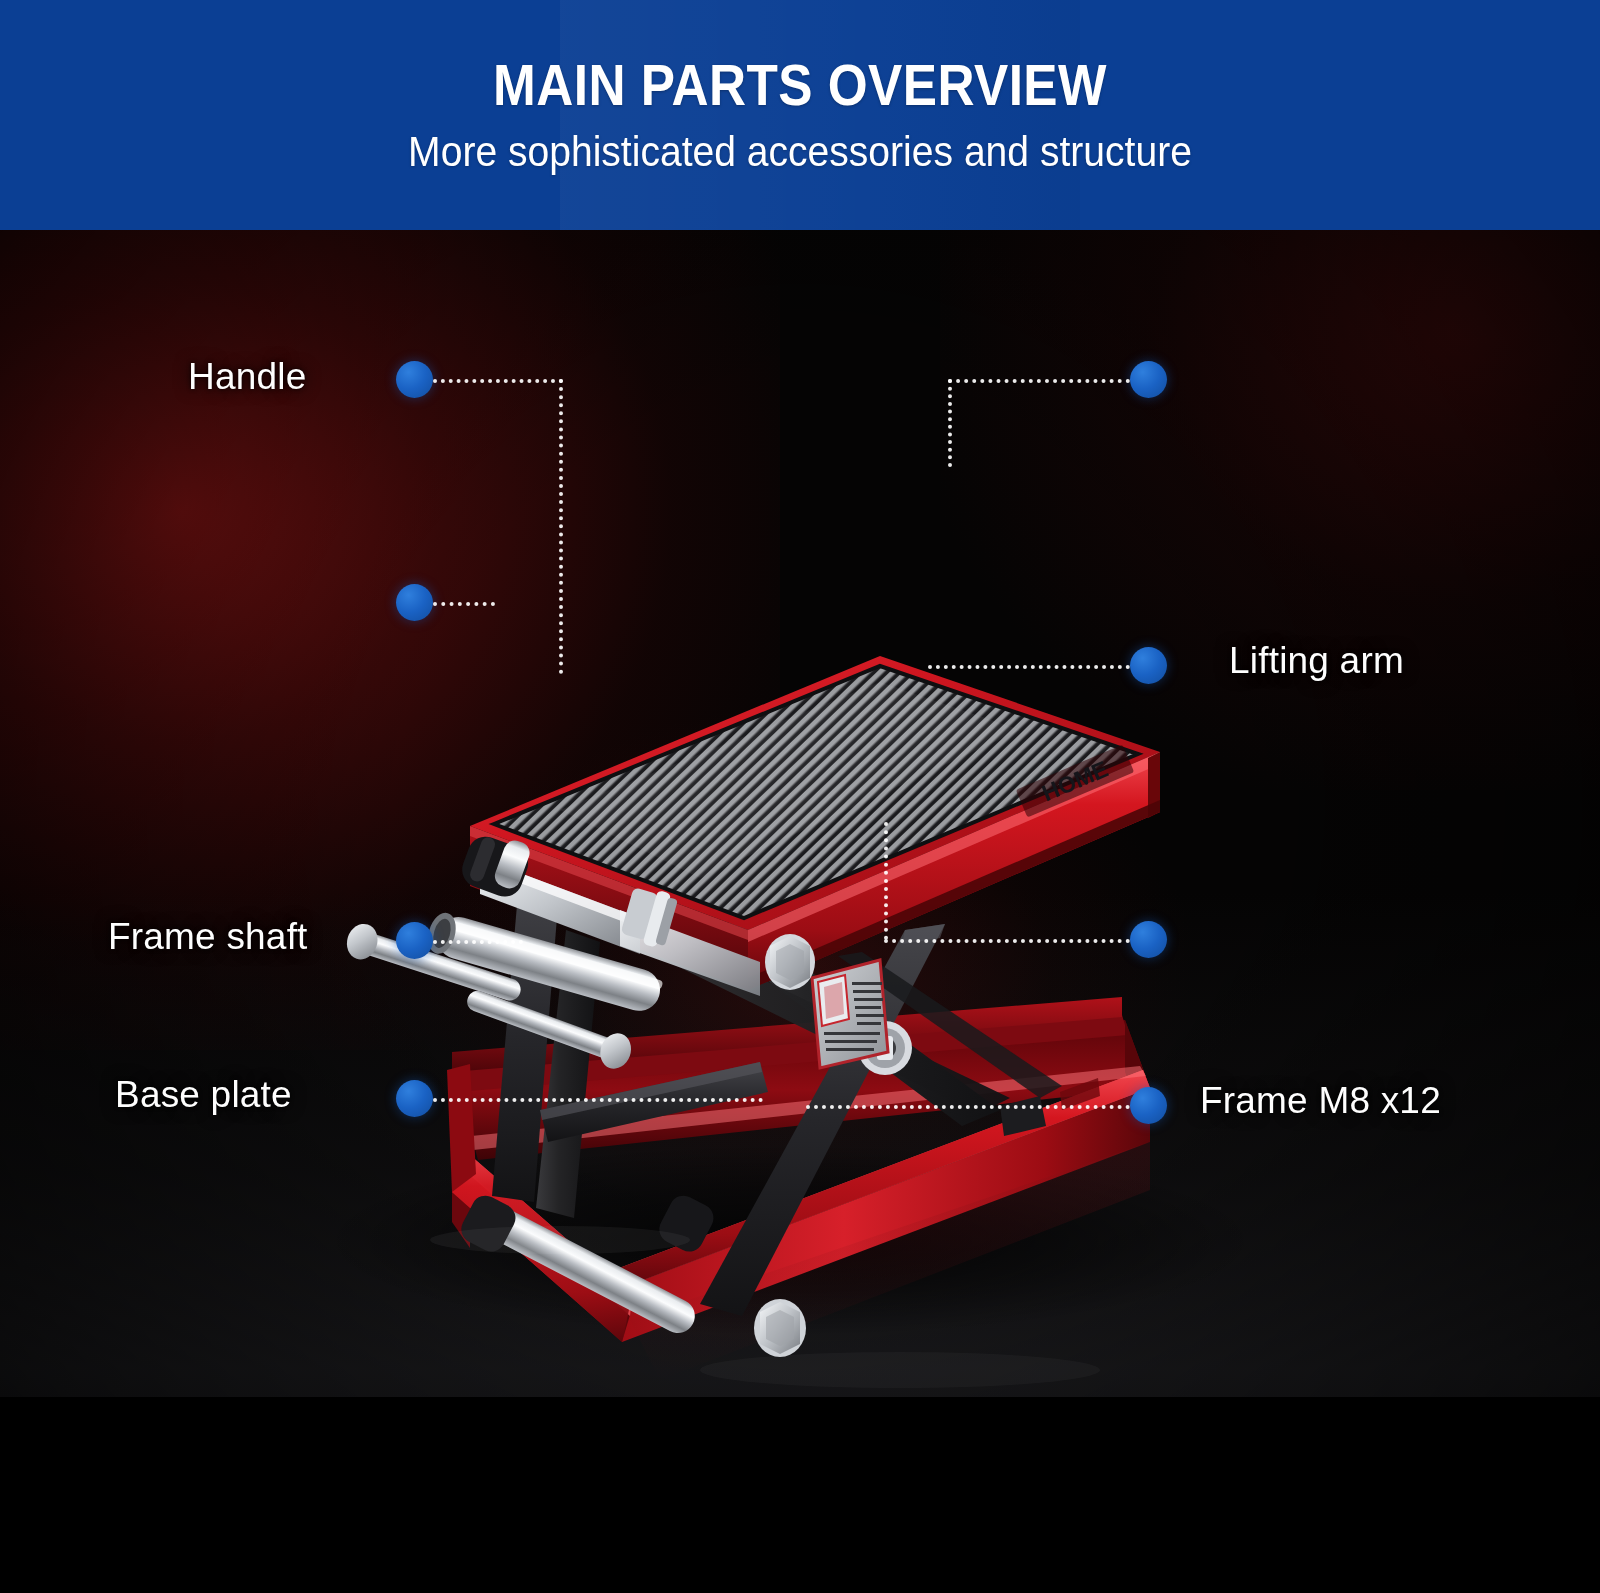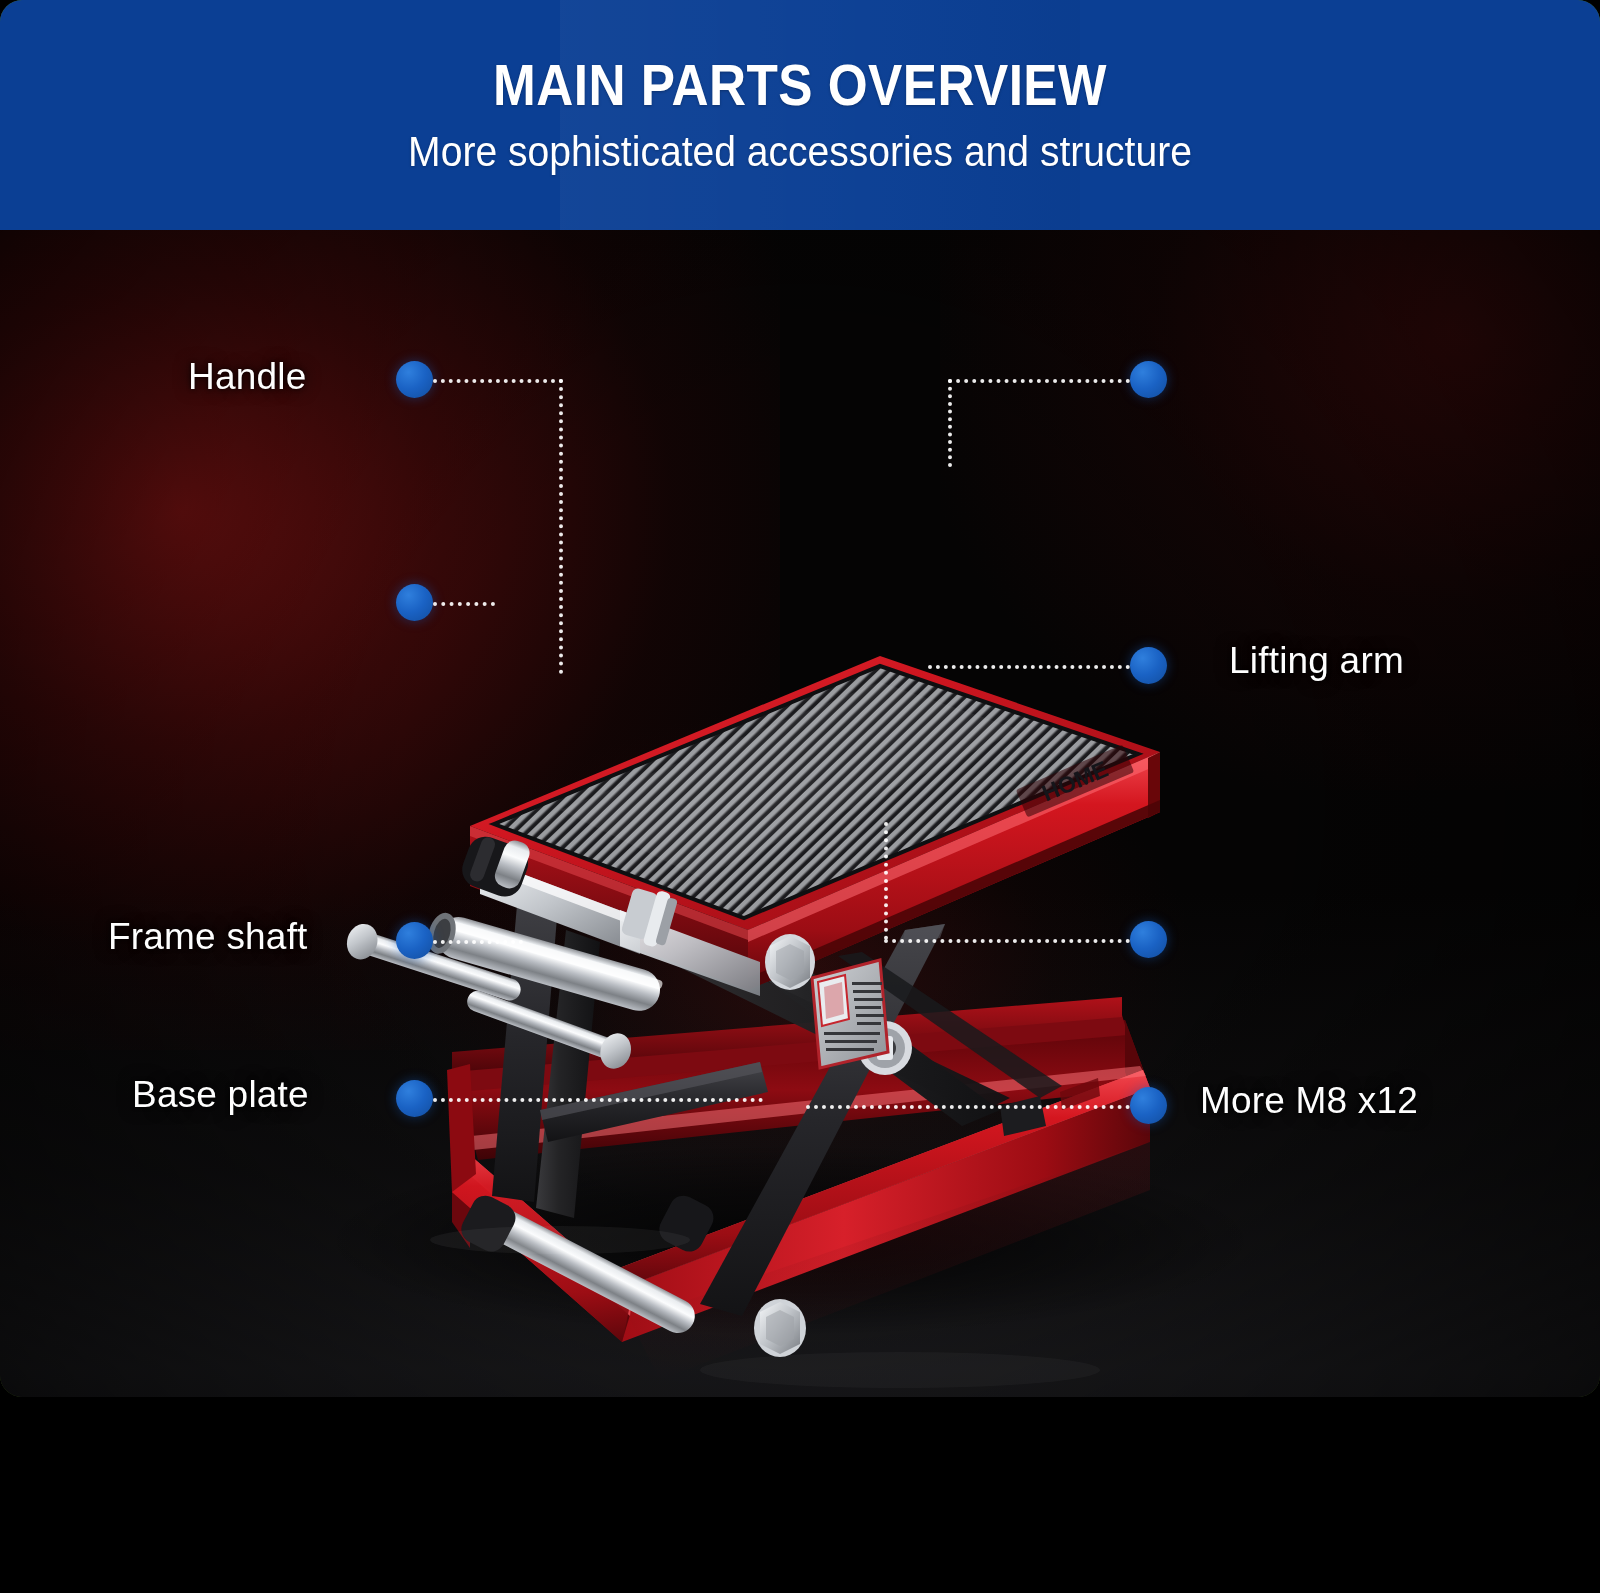--- a/index.html
+++ b/index.html
@@ -4,21 +4,20 @@
 <style>
   * { margin:0; padding:0; box-sizing:border-box; }
   html, body { background:#000; }
   body { font-family:"Liberation Sans", sans-serif; }
 
   #stage {
     position:relative;
     width:1600px; height:1397px;
     overflow:hidden;
     background:#4d7c0f;
-    border-radius:22px;
   }
 
   
   #header {
     position:absolute; left:0; top:0;
     width:1600px; height:230px;
     background:#0b3f94;
     overflow:hidden;
   }
   #header .hdr-sheen {
@@ -397,37 +396,37 @@
     <div class="lead" style="left:433px; top:149px; width:130px;"></div>
     <div class="lead-v" style="left:559px; top:149px; height:295px;"></div>
 
     <div class="dot" style="left:396px; top:354px;"></div>
     <div class="lead" style="left:433px; top:372px; width:62px;"></div>
 
     <div class="label" style="left:108px; top:688px;">Frame shaft</div>
     <div class="dot" style="left:396px; top:692px;"></div>
     <div class="lead" style="left:433px; top:710px; width:90px;"></div>
 
-    <div class="label" style="left:132px; top:846px;text-align:center;">Base plate</div>
+    <div class="label" style="left:115px; top:846px;text-align:center;">Base plate</div>
     <div class="dot" style="left:396px; top:850px;"></div>
     <div class="lead" style="left:433px; top:868px; width:330px;"></div>
 
     <div class="dot" style="left:1130px; top:131px;"></div>
     <div class="lead" style="left:948px; top:149px; width:182px;"></div>
     <div class="lead-v" style="left:948px; top:149px; height:88px;"></div>
 
     <div class="label r" style="left:1200px; top:412px;margin-left:29px;">Lifting arm</div>
     <div class="dot" style="left:1130px; top:417px;"></div>
     <div class="lead" style="left:928px; top:435px; width:202px;"></div>
 
     <div class="dot" style="left:1130px; top:691px;"></div>
     <div class="lead" style="left:884px; top:709px; width:246px;"></div>
     <div class="lead-v" style="left:884px; top:592px; height:118px;"></div>
 
-    <div class="label r" style="left:1200px; top:852px;">More M8 x12</div>
+    <div class="label r" style="left:1200px; top:852px;">Frame M8 x12</div>
     <div class="dot" style="left:1130px; top:857px;"></div>
     <div class="lead" style="left:806px; top:875px; width:324px;"></div>
 
     <div id="features">
 
       <div class="feat" style="left:217px;">
         <div class="feat-ring">
           <div class="feat-disc">
             <svg width="74" height="74" viewBox="0 0 64 64">
               <g fill="none" stroke="#121214" stroke-width="2.2" stroke-linejoin="round">

